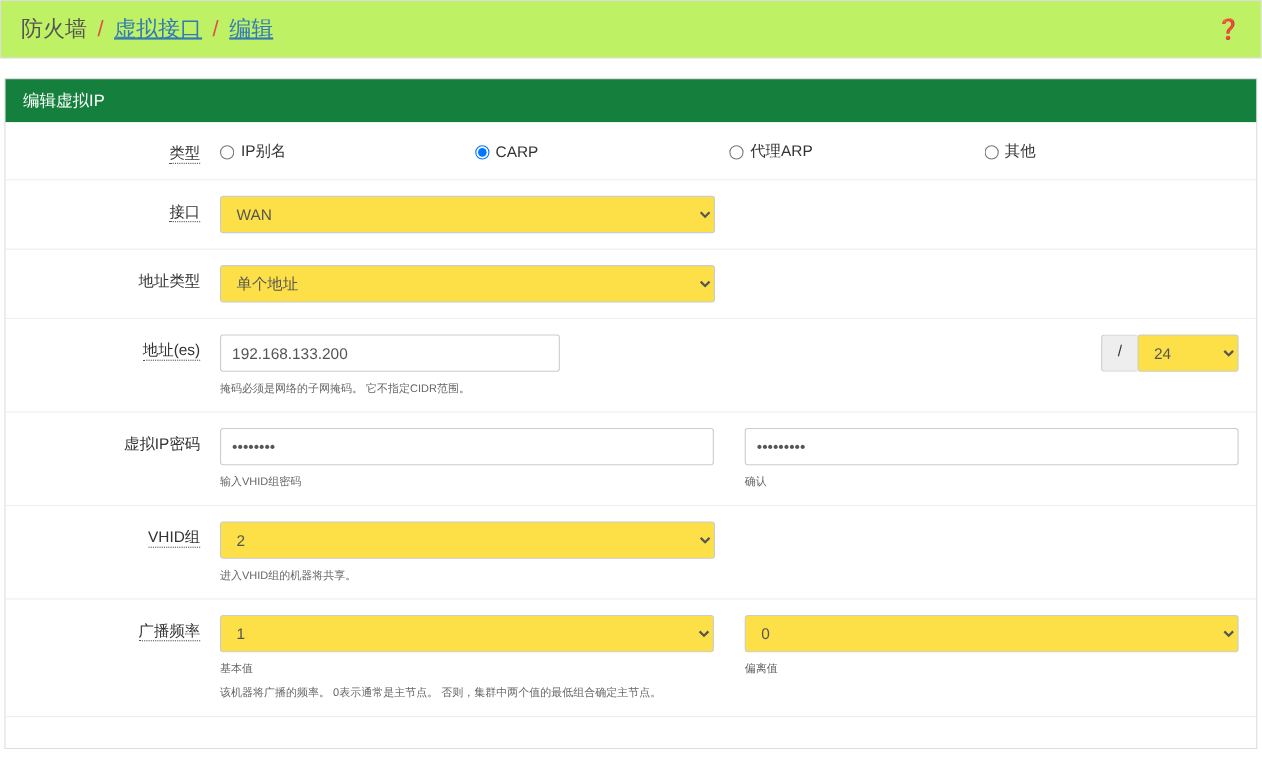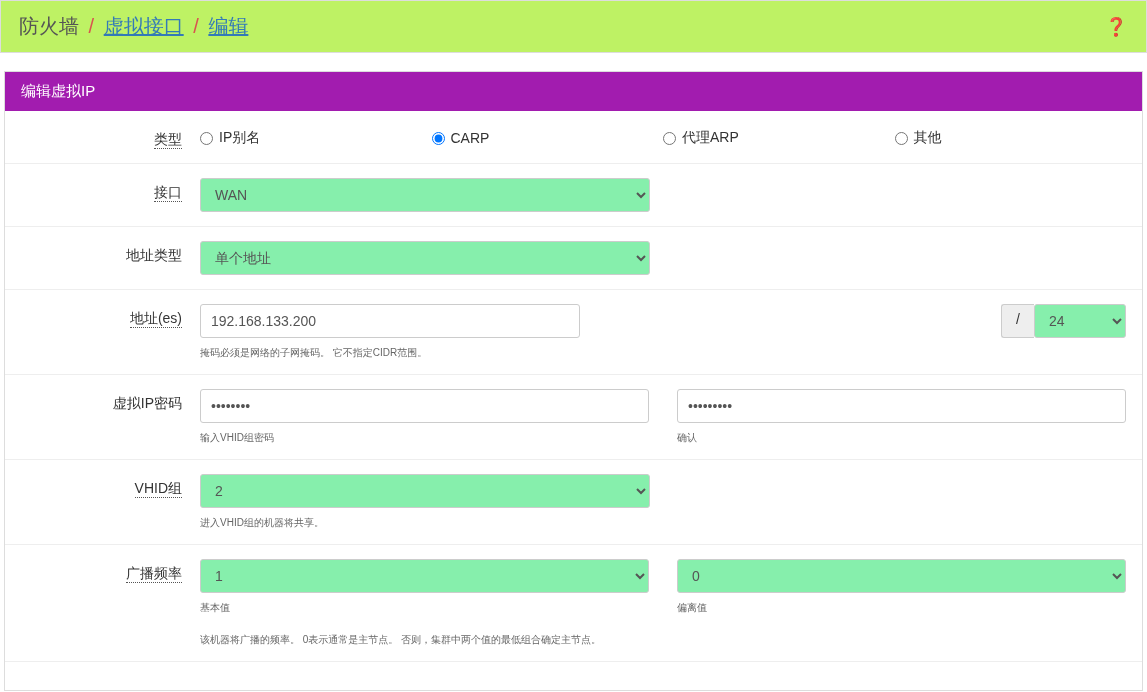--- a/index.html
+++ b/index.html
@@ -14,21 +14,21 @@
     align-items: center;
   }
   .breadcrumb { font-size: 20px; color: #555; }
   .breadcrumb .sep { color: #d9534f; margin: 0 4px; }
   .breadcrumb .root { color: #555; }
   .breadcrumb .link { color: #337ab7; }
   .help-icon { color: #d9534f; font-size: 18px; font-weight: bold; cursor: pointer; }
   
   .panel { margin: 18px 4px 0; border: 1px solid #ddd; }
   .panel-heading {
-    background: #a21caf;
+    background: #15803d;
     color: #fff;
     padding: 10px 16px;
     font-size: 15px;
   }
   .panel-body { padding: 0; }
   
   .form-row {
     display: flex;
     align-items: flex-start;
     padding: 14px 16px 14px 0;
@@ -55,23 +55,23 @@
   
   select.form-control, input.form-control {
     height: 34px;
     padding: 6px 10px;
     border: 1px solid #ccc;
     border-radius: 3px;
     font-size: 14px;
     background: #fff;
     color: #555;
   }
-  select.form-control { background: #86efac; }
+  select.form-control { background: #fde047; }
   .w-half { width: 450px; }
-  .w-third { width: 380px; }
+  .w-third { width: 309px; }
   .help-text { color: #666; font-size: 10px; margin-top: 8px; }
   
   .addr-wrap { display: flex; justify-content: space-between; align-items: flex-start; }
   .cidr-group { display: flex; align-items: center; }
   .cidr-slash {
     background: #eee; border:1px solid #ccc; border-right:none;
     height:34px; padding: 6px 14px; border-radius: 3px 0 0 3px;
   }
   .cidr-select {
     border-radius: 0 3px 3px 0; width: 92px;
@@ -192,21 +192,21 @@
             </select>
             <div class="help-text">基本值</div>
           </div>
           <div>
             <select class="form-control" style="width:100%">
               <option>0</option>
             </select>
             <div class="help-text">偏离值</div>
           </div>
         </div>
-        <div class="help-text" style="margin-top:18px">该机器将广播的频率。 0表示通常是主节点。 否则，集群中两个值的最低组合确定主节点。</div>
+        <div class="help-text" style="margin-top:8px">该机器将广播的频率。 0表示通常是主节点。 否则，集群中两个值的最低组合确定主节点。</div>
       </div>
     </div>
 
     <div class="form-row">
       
       
     </div>
 
   </div>
 </div>

